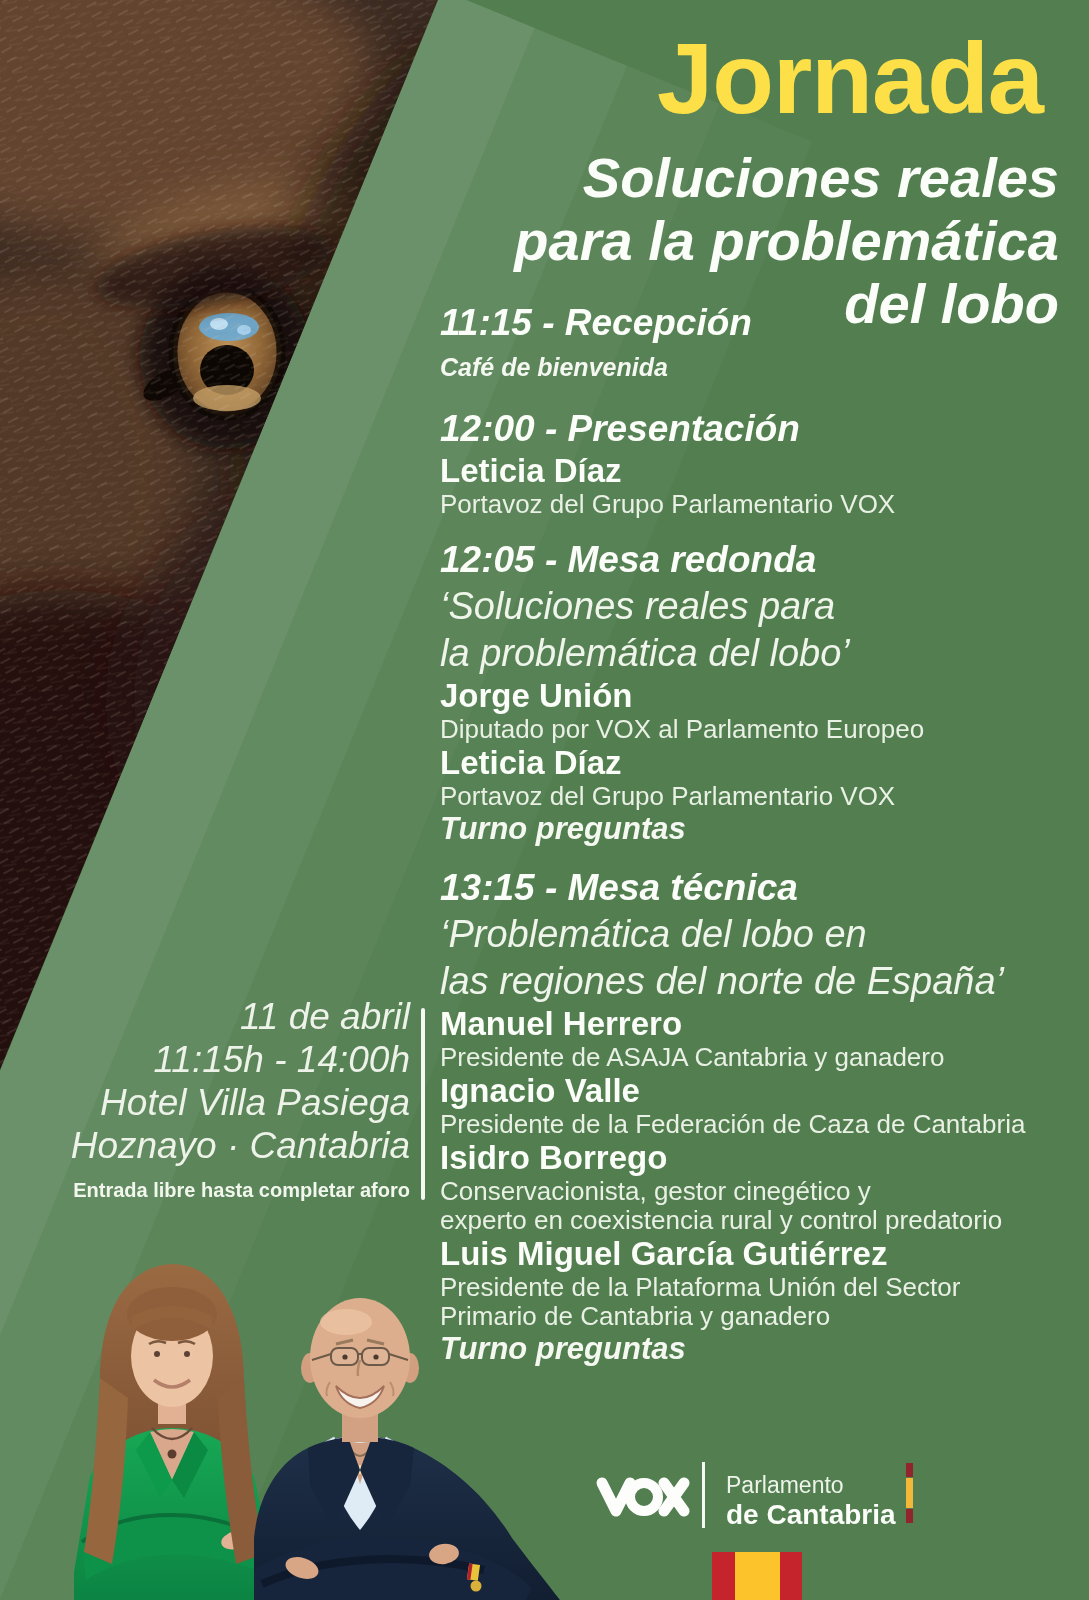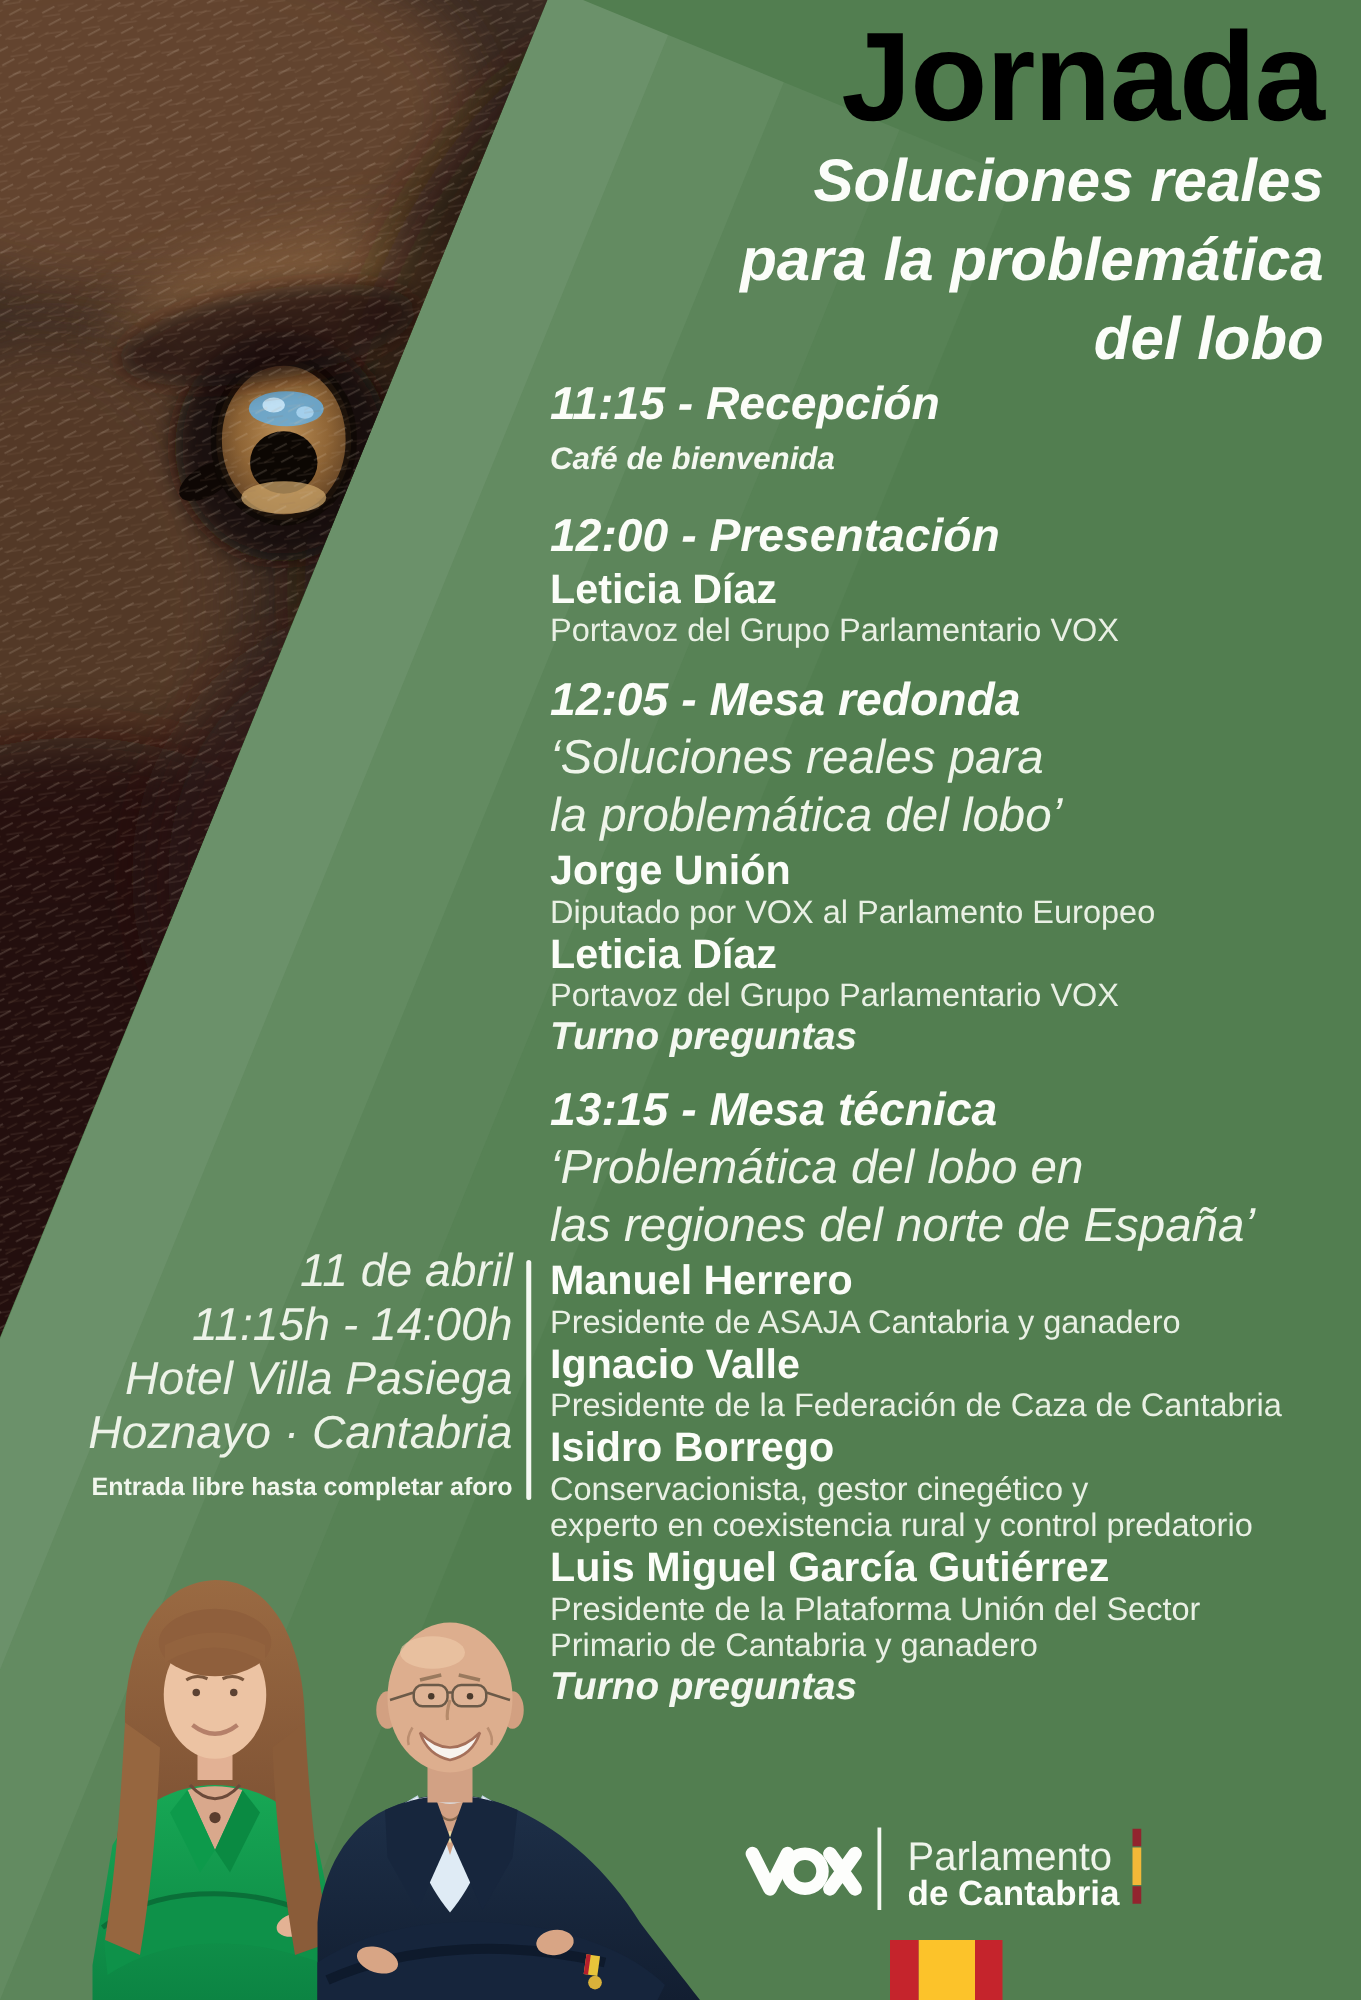--- a/index.html
+++ b/index.html
@@ -1,23 +1,23 @@
 <!DOCTYPE html>
 <html><head>
 <meta charset="utf-8">
 <style>
   html,body{margin:0;padding:0;}
   body{width:1089px;height:1600px;overflow:hidden;background:#527e50;
        font-family:"Liberation Sans",sans-serif;color:#fff;position:relative;}
   .layer{position:absolute;left:0;top:0;}
   
   .title-block{position:absolute;top:10px;right:30px;text-align:right;z-index:5;}
-  .title-block h1{margin:0;font-size:101px;line-height:104px;font-weight:bold;
-                  letter-spacing:-1px;color:#000000;}
-  .subtitle div{font-size:48px;line-height:63px;font-weight:bold;font-style:italic;
+  .title-block h1{margin:16px;font-size:101px;line-height:104px;font-weight:bold;
+                  letter-spacing:-1px;color:#fde047;}
+  .subtitle div{font-size:56px;line-height:63px;font-weight:bold;font-style:italic;
                 color:#fbfdf9;margin-left:32px;}
   
   .schedule{position:absolute;left:440px;top:300px;width:620px;z-index:5;}
   .sched{margin-top:18px;}
   .sched:first-child{margin-top:0;}
   .sched .t{font-size:37px;line-height:46px;font-weight:bold;font-style:italic;color:#fbfdf8;}
   .sched .n{font-size:25px;line-height:42px;font-weight:bold;font-style:italic;color:#f4f8f0;}
   .sched .q{font-size:38px;line-height:47px;font-style:italic;color:#eff5ea;}
   .sched .sp-n{font-size:33px;line-height:38px;font-weight:bold;color:#fbfdf8;}
   .sched .sp-r{font-size:26px;line-height:29px;color:#e9f0e4;}
@@ -25,21 +25,21 @@
   
   .event-info{position:absolute;right:679px;top:995px;text-align:right;z-index:5;white-space:nowrap;}
   .event-info .ei-line{font-size:37px;line-height:43px;font-style:italic;font-weight:300;color:#edf3e8;}
   .event-info .ei-admission{margin-top:12px;font-size:20px;font-weight:bold;color:#f2f7ee;}
   .v-divider{position:absolute;left:421px;top:1008px;width:4px;height:192px;background:#f6f8f3;
              border-radius:2px;z-index:5;}
   
   .vox-logo{position:absolute;left:594px;top:1474px;z-index:6;}
   .f-divider{position:absolute;left:702px;top:1462px;width:3px;height:66px;background:#f6f8f3;z-index:6;}
   .org{position:absolute;left:726px;top:1470px;z-index:6;}
-  .org .o1{font-size:32px;line-height:30px;color:#eef4ea;}
+  .org .o1{font-size:23px;line-height:30px;color:#eef4ea;}
   .org .o2{font-size:28px;line-height:30px;font-weight:bold;color:#fbfdf8;}
   .mini-flag{position:absolute;left:906px;top:1463px;width:7px;height:60px;z-index:6;
              display:flex;flex-direction:column;}
   .mini-flag .r1{height:14px;background:#92242e;}
   .mini-flag .y{flex:1;background:#f3b838;margin:1px 0;}
   .mini-flag .r2{height:14px;background:#92242e;}
   .big-flag{position:absolute;left:712px;top:1552px;width:90px;height:48px;display:flex;z-index:6;}
   .big-flag .r{width:23px;background:#c5242c;}
   .big-flag .y{width:45px;background:#fcc32a;}
   .big-flag .r2{width:22px;background:#c5242c;}

